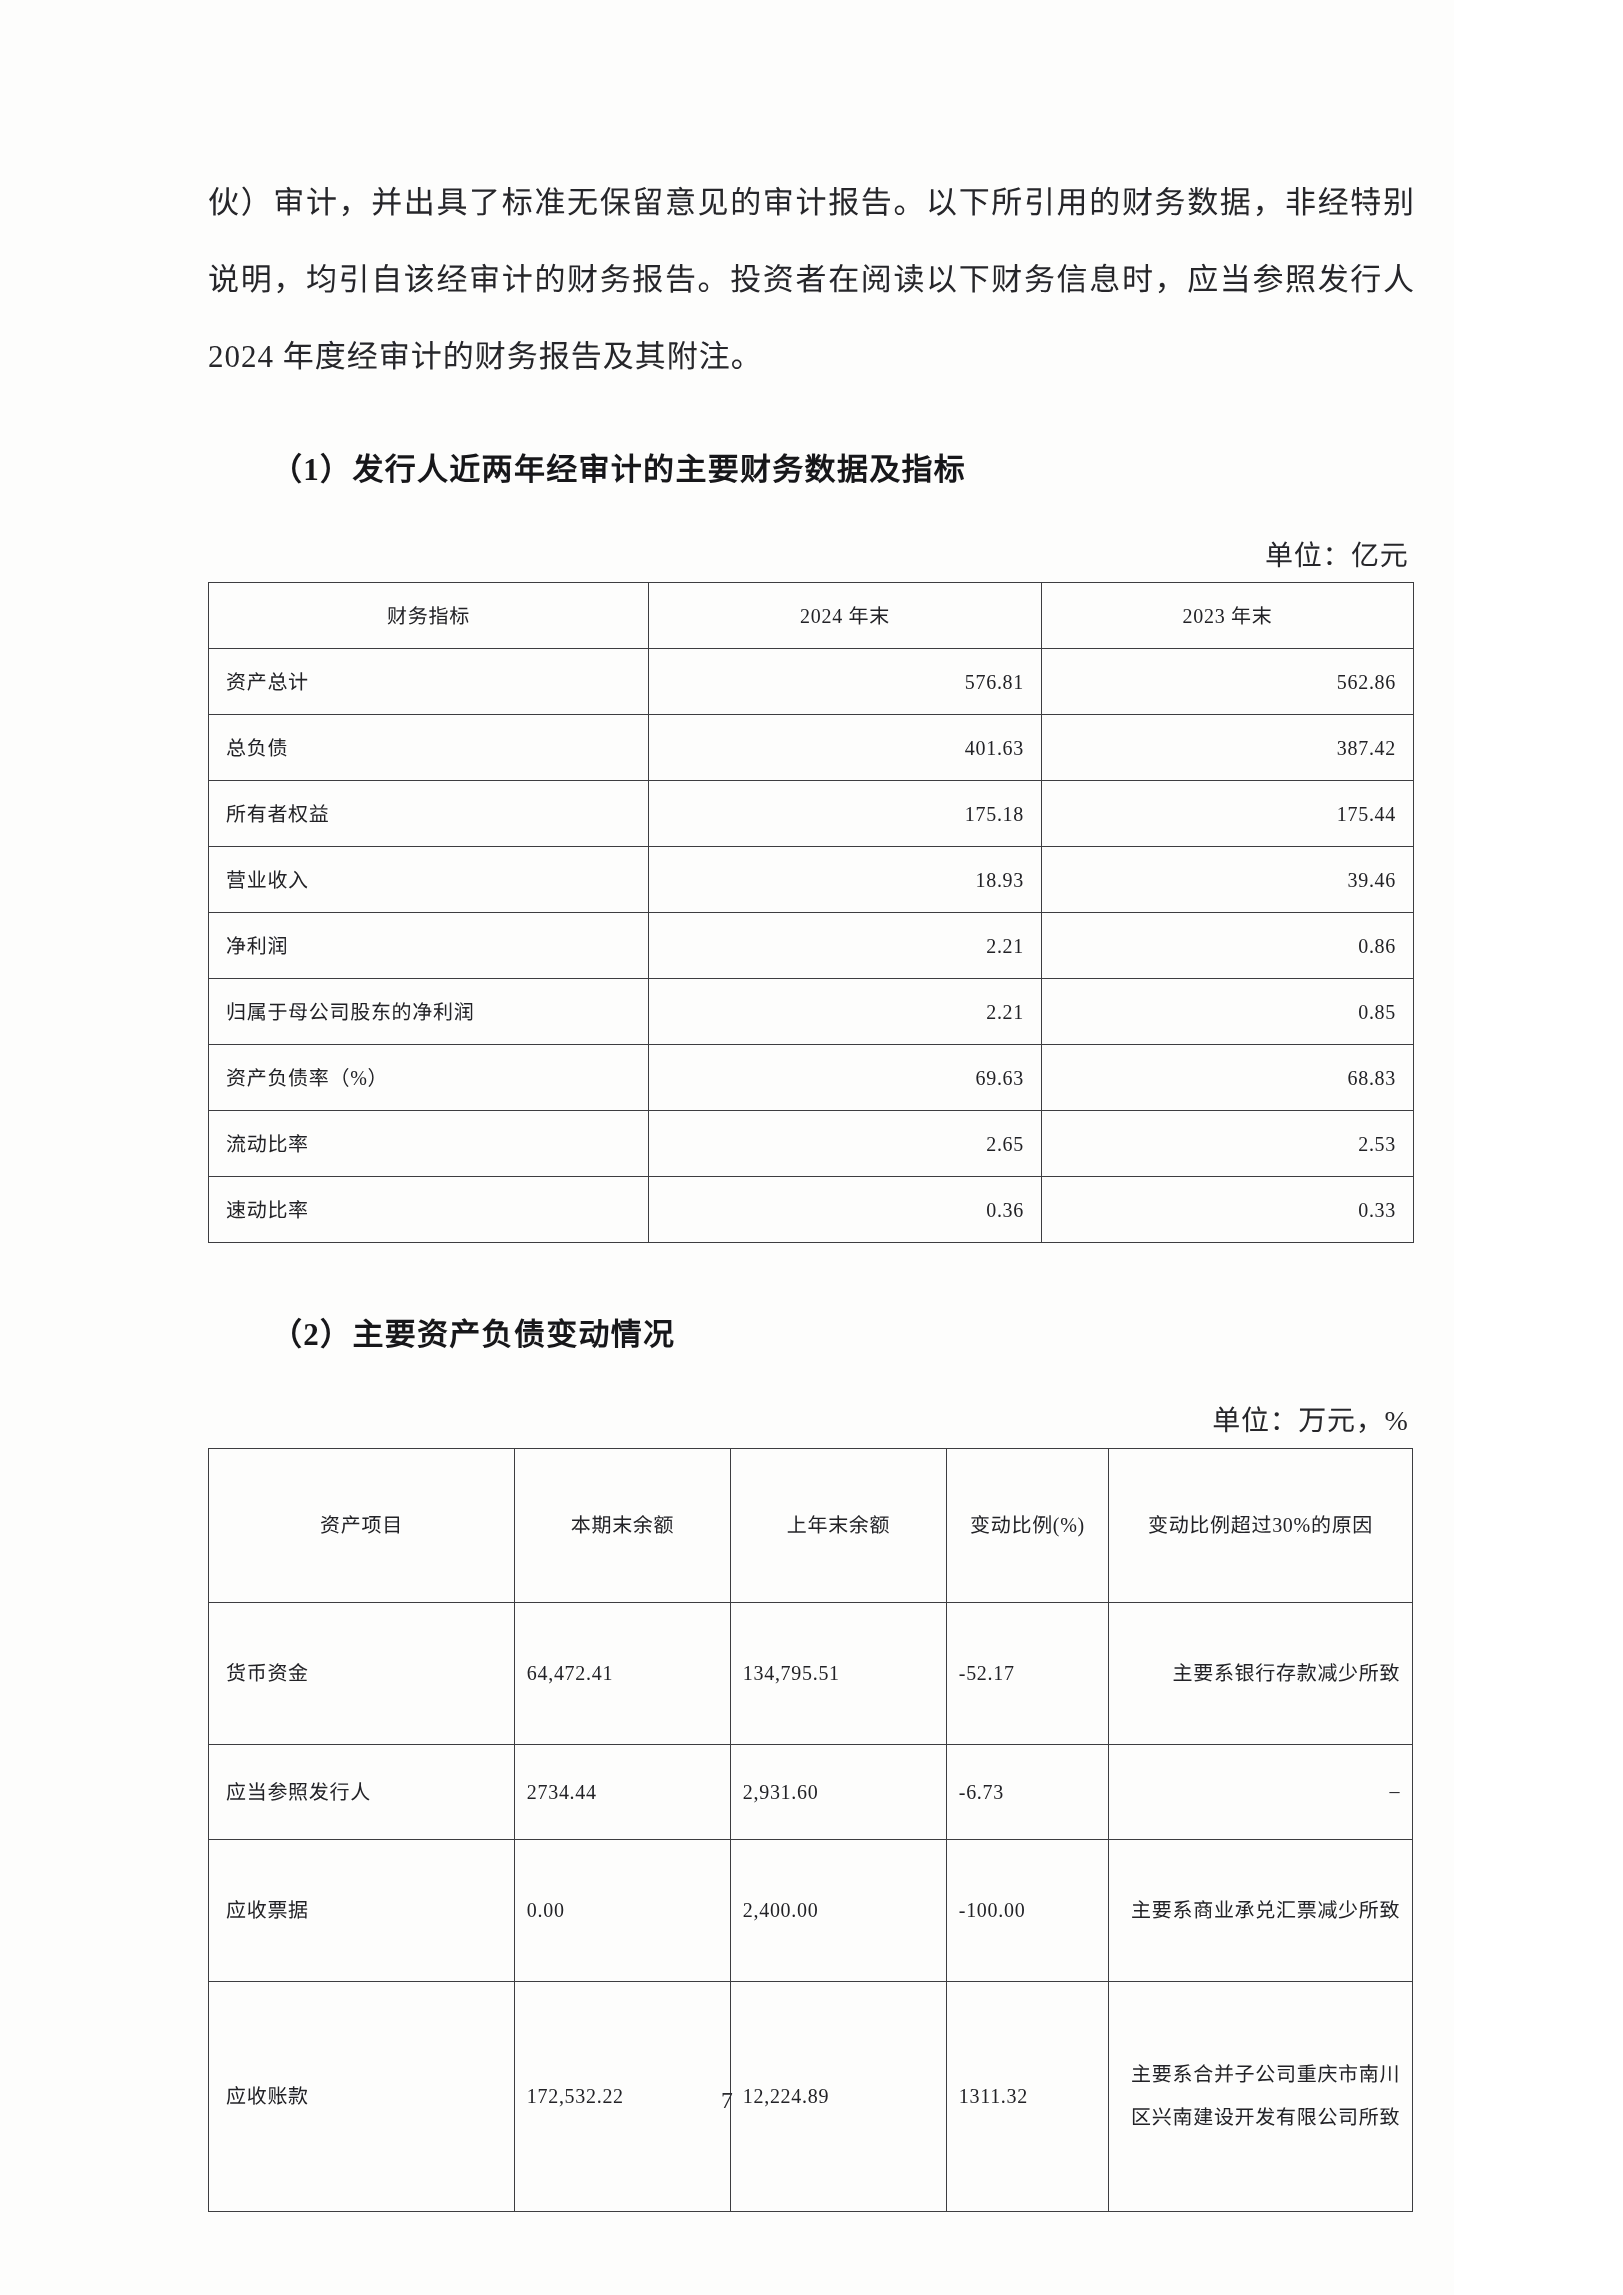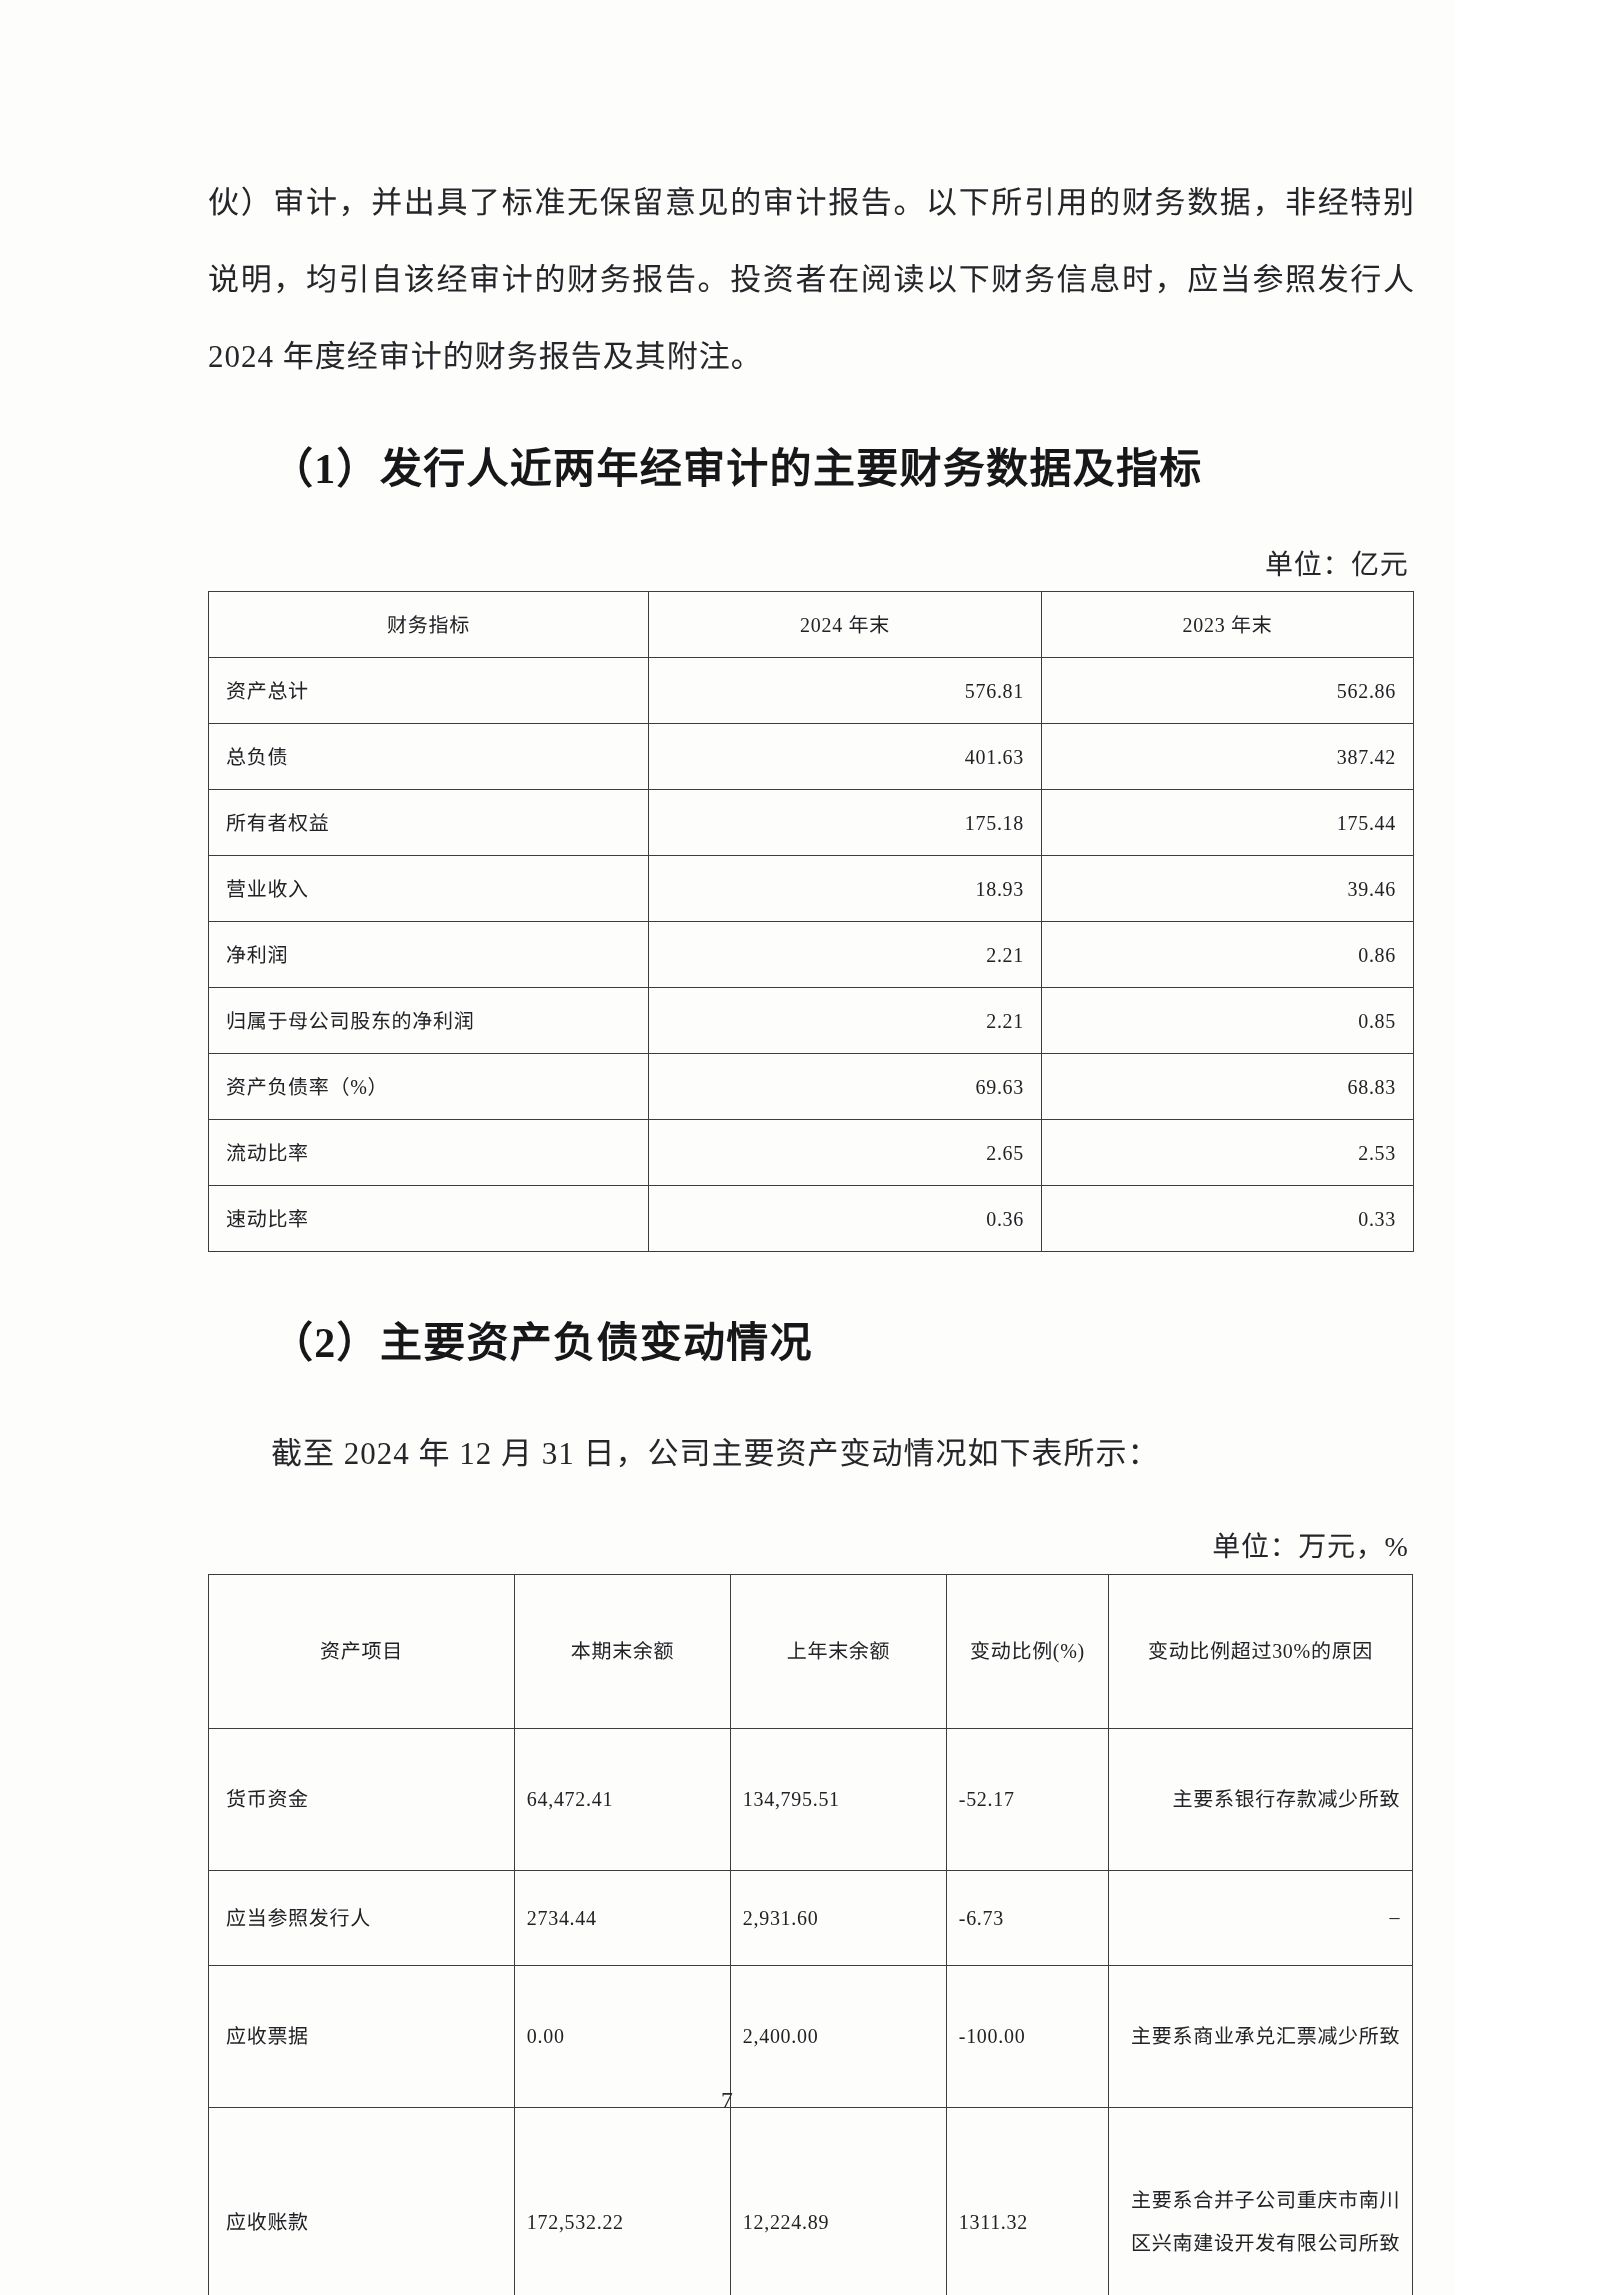--- a/index.html
+++ b/index.html
@@ -38,21 +38,21 @@
   }
   .para.first {
     margin-top: 164px;
   }
   .para.indent {
     text-indent: 63px;
   }
 
   
   .heading {
-    font-size: 42px;
+    font-size: 31px;
     font-weight: bold;
     line-height: 73px;
     letter-spacing: 1.3px;
     text-indent: 63px;
     color: #17171a;
     margin-top: 38px;
   }
 
   
   .unit-note {
@@ -190,21 +190,20 @@
         <tr>
           <td class="lbl">速动比率</td>
           <td class="num">0.36</td>
           <td class="num">0.33</td>
         </tr>
       </tbody>
     </table>
 
     <h2 class="heading" style="margin-top:55px;">（2）主要资产负债变动情况</h2>
 
-    <p class="para indent" style="margin-top:23.6px;">截至 2024 年 12 月 31 日，公司主要资产变动情况如下表所示：</p>
 
     <div class="unit-note" style="margin-top:6.5px;">单位：万元，%</div>
 
     <table class="doc-table t2">
       <colgroup>
         <col class="d0">
           <col class="d1">
           <col class="d2">
           <col class="d3">
           <col class="d4">

